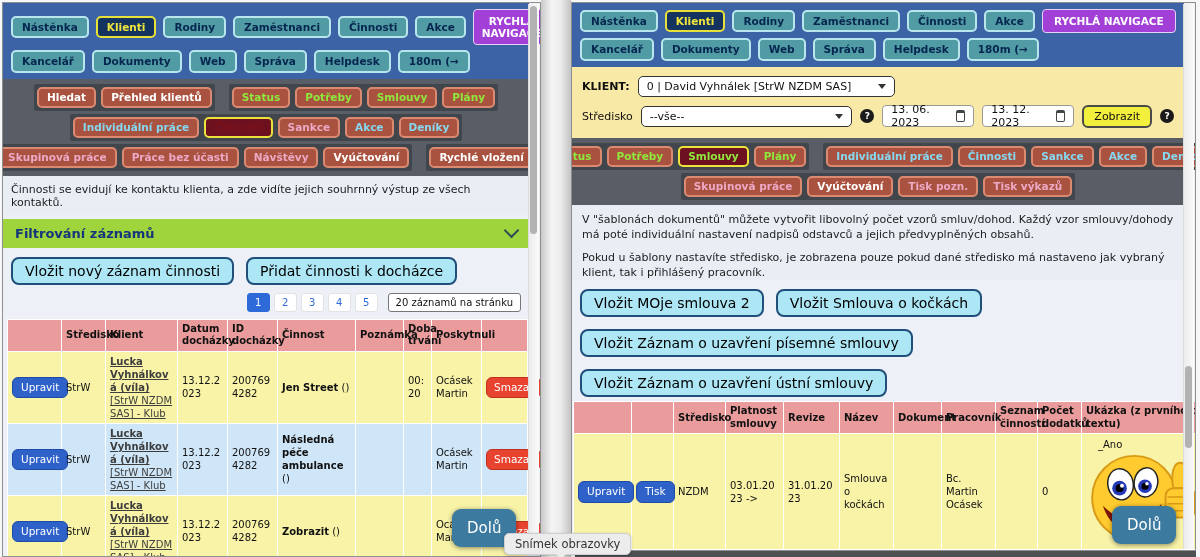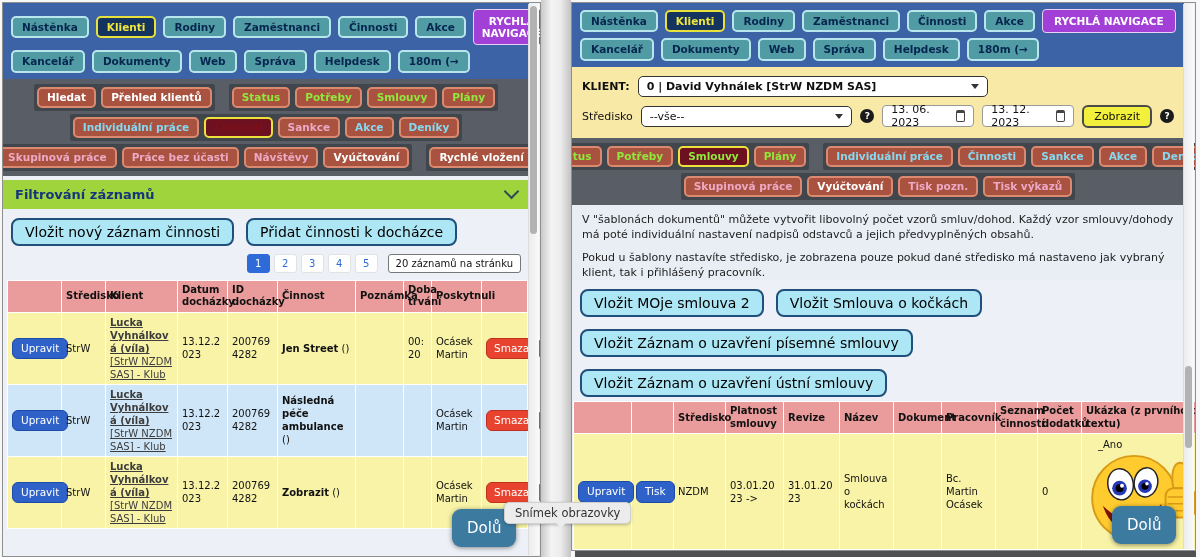--- a/index.html
+++ b/index.html
@@ -58,21 +58,21 @@
   .btn-red{background:#e8432e;border:1px solid #c03020;border-radius:6px;color:#fff;font-size:10.5px;
            padding:3px 7px;display:inline-block;}
   .klient-link{color:#3d3d3d;text-decoration:underline;}
   
   .client-section{background:#f8e9a6;padding:9px 10px 10px;display:flex;flex-direction:column;gap:8px;}
   .row-flex{display:flex;align-items:center;gap:8px;}
   .lbl{font-size:11px;font-weight:bold;color:#111;white-space:nowrap;}
   .lbl-plain{font-size:11px;color:#111;white-space:nowrap;}
   .select{background:#fff;border:1px solid #333;border-radius:5px;height:21px;display:flex;align-items:center;
           justify-content:space-between;padding:0 8px;font-size:11px;color:#111;box-sizing:border-box;}
-  .sel-client{width:350px;font-weight:bold;}
+  .sel-client{width:257px;}
   .sel-stredisko{width:248px;}
   .sel-arrow{width:0;height:0;border-left:4px solid transparent;border-right:4px solid transparent;
              border-top:5px solid #333;}
   .btn-close{margin-left:auto;background:#e03a28;border:1px solid #a82618;border-radius:4px;color:#fff;
              font-size:11px;padding:5px 9px;white-space:nowrap;}
   .date-box{background:#fff;border:1px solid #999;border-radius:4px;height:20px;display:flex;align-items:center;
             gap:7px;padding:0 8px;font-size:11px;}
   .cal-icon{width:9px;height:8px;border:1px solid #444;border-top-width:3px;border-radius:2px;display:inline-block;}
   .btn-show{background:#f3ef3d;border:2px solid #4a4a4a;border-radius:6px;font-size:11px;padding:3px 10px;}
   .qmark{width:14px;height:14px;min-width:14px;border-radius:50%;background:#1a1a1a;color:#fff;font-size:9px;
@@ -82,21 +82,21 @@
   .family-heading{color:#16367c;font-weight:bold;font-size:13px;padding:12px 10px 7px;}
   .ukazka-text{margin:1px 0 0 12px;}
   
   .scrollbar{position:absolute;top:1px;bottom:1px;right:1px;width:10px;
              background:linear-gradient(90deg,#ececec,#fafafa);border-left:1px solid #dcdcdc;}
   .scroll-thumb{position:absolute;left:1px;width:7px;background:#b2b2b2;border-radius:4px;}
   .down-btn{position:absolute;background:#3c7aa0;color:#fff;font-size:15px;padding:10px 15px;border-radius:9px;
             box-shadow:0 1px 5px rgba(0,0,0,.45);}
   #down-left{left:452px;top:509px;}
   #down-right{left:1112px;top:506px;}
-  .tooltip{position:absolute;left:504px;top:502px;background:#ececec;border:1px solid #cfcfcf;
+  .tooltip{position:absolute;left:504px;top:533px;background:#ececec;border:1px solid #cfcfcf;
            border-radius:5px;padding:3px 10px;font-size:11.5px;color:#333;box-shadow:0 1px 3px rgba(0,0,0,.25);}
   .tooltip:after{content:"";position:absolute;left:50px;bottom:-11px;border:6px solid transparent;
            border-top-color:#ececec;}
   .dark-strip{position:absolute;left:575px;top:551px;width:621px;height:6px;background:#4e5052;}
 </style>
 </head>
 <body>
 
 <div class="gap-strip"></div>
 
@@ -148,20 +148,21 @@
             <div class="tab-btn tc-pink">Skupinová práce</div>
             <div class="tab-btn tc-pink">Práce bez účasti</div>
             <div class="tab-btn tc-pink">Návštěvy</div>
             <div class="tab-btn tc-white">Vyúčtování</div>
           </div>
           <div class="tab-group">
             <div class="tab-btn tc-white">Rychlé vložení</div>
           </div>
         </div>
       </div>
+    <div class="note-strip">Činnosti se evidují ke kontaktu klienta, a zde vidíte jejich souhrnný výstup ze všech kontaktů.</div>
     <div class="filterbar">
       <span class="title">Filtrování záznamů</span>
       <span class="chev"></span>
     </div>
     <div class="actions" id="left-actions">
         <div class="btn-cyan">Vložit nový záznam činnosti</div>
         <div class="btn-cyan">Přidat činnosti k docházce</div>
       </div>
     <div class="pager" id="left-pager">
         <div class="page-btn active">1</div>

